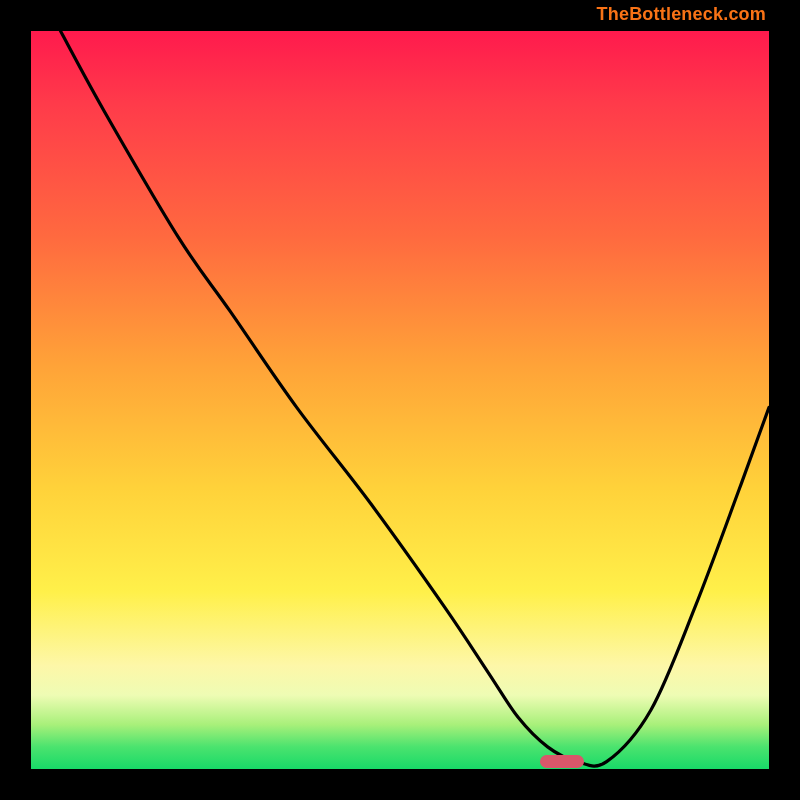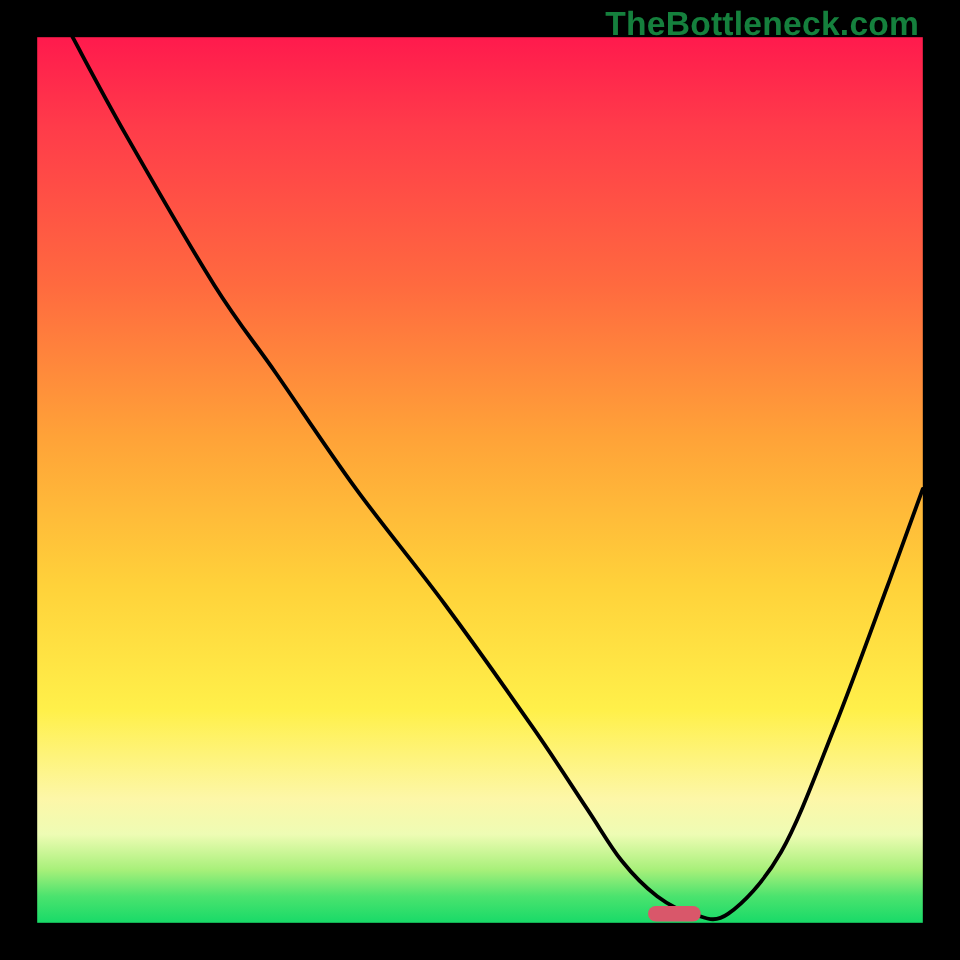--- a/index.html
+++ b/index.html
@@ -38,23 +38,23 @@
       #a8f07a 94%,
       #4be36e 97%,
       #18da68 100%
     );
   }
   .watermark {
     position: absolute;
     top: 4px;
     right: 34px;
     font-family: Arial, Helvetica, sans-serif;
-    font-size: 28px;
+    font-size: 18px;
     font-weight: 600;
-    color: #15803d;
+    color: #f97316;
     letter-spacing: 0.2px;
     user-select: none;
     text-align: center;
   }
   svg.curve {
     position: absolute;
     left: 31px;
     top: 31px;
     width: 738px;
     height: 738px;

